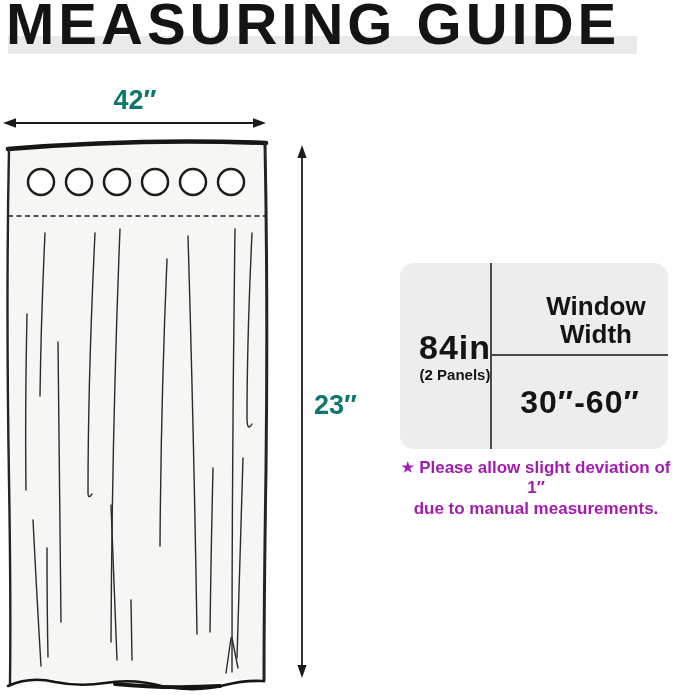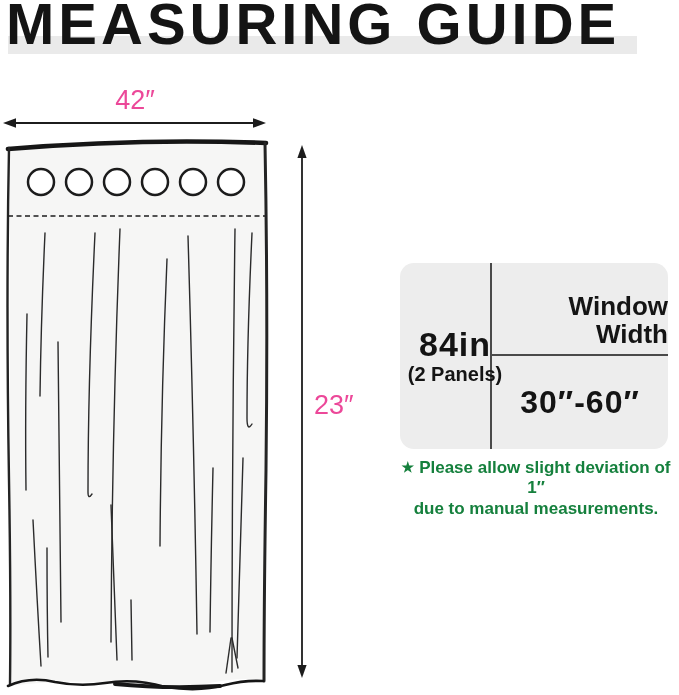--- a/index.html
+++ b/index.html
@@ -17,21 +17,21 @@
   .page-title {
     position:absolute; left:6px; top:-6px; font-size:58px; line-height:1.05;
     font-weight:700; letter-spacing:4px; color:#141414; white-space:nowrap;
   }
 
   
   .drawing {
     position:absolute; left:0; top:0; width:679px; height:695px;
   }
   .measure-label {
-    position:absolute; font-size:27px; font-weight:400; color:#ec4899;
+    position:absolute; font-size:27px; font-weight:700; color:#0f766e;
     white-space:nowrap;
   }
   .width-label { left:99px; top:85px; width:72px; text-align:center; }
   .height-label { left:314px; top:390px; }
 
   
   .size-table {
     position:absolute; left:400px; top:263px; width:268px; height:186px;
     background:#ededed; border-radius:14px;
   }
@@ -40,38 +40,38 @@
   }
   .h-divider {
     position:absolute; left:92px; right:0; top:91px; height:2px; background:#4a4a4a;
   }
   .cell-left {
     position:absolute; left:0; top:0; width:110px; height:100%;
     display:flex; flex-direction:column; align-items:center; justify-content:center;
     text-align:center;
   }
   .panel-size { font-size:34px; font-weight:700; letter-spacing:1px; line-height:1.0; }
-  .panel-note { font-size:20px; font-weight:700; margin-top:2px; }
+  .panel-note { font-size:15px; font-weight:700; margin-top:2px; }
   .cell-top-right {
     position:absolute; left:92px; right:0; top:0; height:91px;
     display:flex; flex-direction:column; align-items:center; justify-content:flex-end;
-    padding-bottom:6px; text-align:right;padding-left:32px;
+    padding-bottom:6px; text-align:center;padding-left:32px;
   }
   .col-header { font-size:26px; font-weight:700; line-height:1.05; }
   .col-subheader { font-size:18px; font-weight:700; }
   .cell-bottom-right {
     position:absolute; left:92px; right:0; top:93px; bottom:0;
     display:flex; align-items:center; justify-content:center;
   }
   .width-range { font-size:32px; font-weight:700; letter-spacing:1px; }
 
   
   .note {
     position:absolute; left:393px; top:458px; width:286px;
-    text-align:center; font-size:17px; font-weight:600; color:#15803d;
+    text-align:center; font-size:17px; font-weight:600; color:#a21caf;
     line-height:1.2;
   }
   .star { font-size:14px; margin-right:5px; vertical-align:1px; }
 </style>
 </head>
 <body>
 
 <div class="page">
 
   <div class="title-band"></div>

